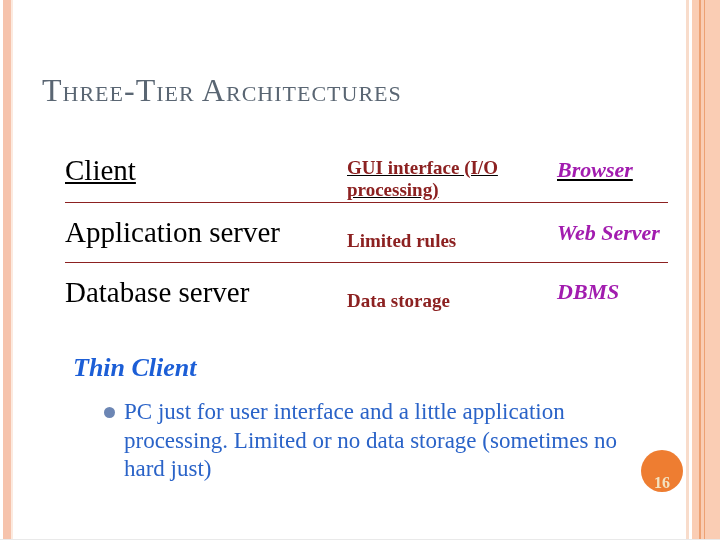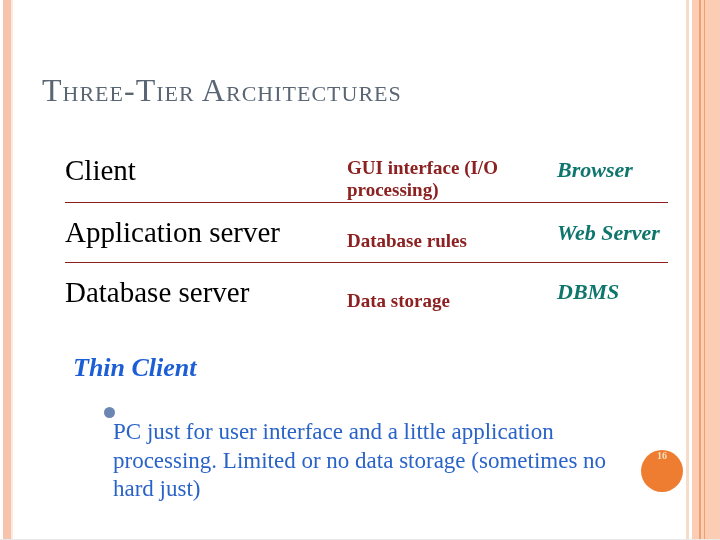--- a/index.html
+++ b/index.html
@@ -64,21 +64,21 @@
   .tier-table {
     position: absolute; left: 65px; top: 138px;
     width: 603px;
     display: grid;
     grid-template-columns: 282px 210px 111px;
   }
   .tier-row { display: contents; }
   .tier-cell {
     display: flex; align-items: center;
   }
-  .row-1 .tier-cell { height: 65px; border-bottom: 1.5px solid #8C2121; }
+  .row-1 .tier-cell { height: 65px; border-bottom: 1.5px solid #8C2121; text-decoration: underline; }
   .row-2 .tier-cell { height: 60px; border-bottom: 1.5px solid #8C2121; text-align: center; }
   .row-3 .tier-cell { height: 58px; }
 
   .tier-name {
     font-family: "Liberation Serif", serif;
     font-size: 29px;
     color: #000000;
     white-space: nowrap;
   }
   .tier-function {
@@ -88,39 +88,38 @@
     color: #8C2121;
     line-height: 1.18;
     max-width: 160px;
     margin-top: 18px;
   }
   .tier-technology {
     font-family: "Liberation Serif", serif;
     font-size: 22px;
     font-weight: bold;
     font-style: italic;
-    color: #0f766e;
+    color: #a21caf;
     white-space: nowrap;
   }
 
   
   .section-heading {
     position: absolute; left: 73px; top: 353px;
     font-family: "Liberation Serif", serif;
     font-size: 26px;
     font-weight: bold;
     font-style: italic;
     color: #1C5ED6;
     white-space: nowrap;
   }
   .bullet-item {
     position: absolute; left: 104px; top: 398px;
     display: flex; align-items: flex-start;
     width: 560px;
-    flex-direction: column;
   }
   .bullet-dot {
     flex: 0 0 auto;
     width: 11px; height: 11px;
     border-radius: 50%;
     background: #6C86B4;
     margin-top: 9px;
   }
   .bullet-text {
     margin-left: 9px;
@@ -129,23 +128,23 @@
     color: #2A63C8;
     line-height: 28.5px;
   }
 
   
   .page-badge {
     position: absolute; left: 641px; top: 450px;
     width: 42px; height: 42px;
     border-radius: 50%;
     background: #EE7D31;
-    display: flex; align-items: flex-start; justify-content: center;
-    font-family: "Liberation Serif", serif;
-    font-size: 10px;
+    display: flex; align-items: flex-end; justify-content: center;
+    font-family: "Liberation Serif", serif;
+    font-size: 16px;
     font-weight: bold;
     color: #F3E2C0;
   }
 </style>
 </head>
 <body>
 
 <div class="slide">
 
   <div class="stripe-left"></div>
@@ -170,21 +169,21 @@
       <div class="tier-cell">
         <span class="tier-technology">Browser</span>
       </div>
     </div>
 
     <div class="tier-row row-2">
       <div class="tier-cell">
         <span class="tier-name">Application server</span>
       </div>
       <div class="tier-cell">
-        <span class="tier-function">Database rules</span>
+        <span class="tier-function">Limited rules</span>
       </div>
       <div class="tier-cell">
         <span class="tier-technology">Web Server</span>
       </div>
     </div>
 
     <div class="tier-row row-3">
       <div class="tier-cell">
         <span class="tier-name">Database server</span>
       </div>

